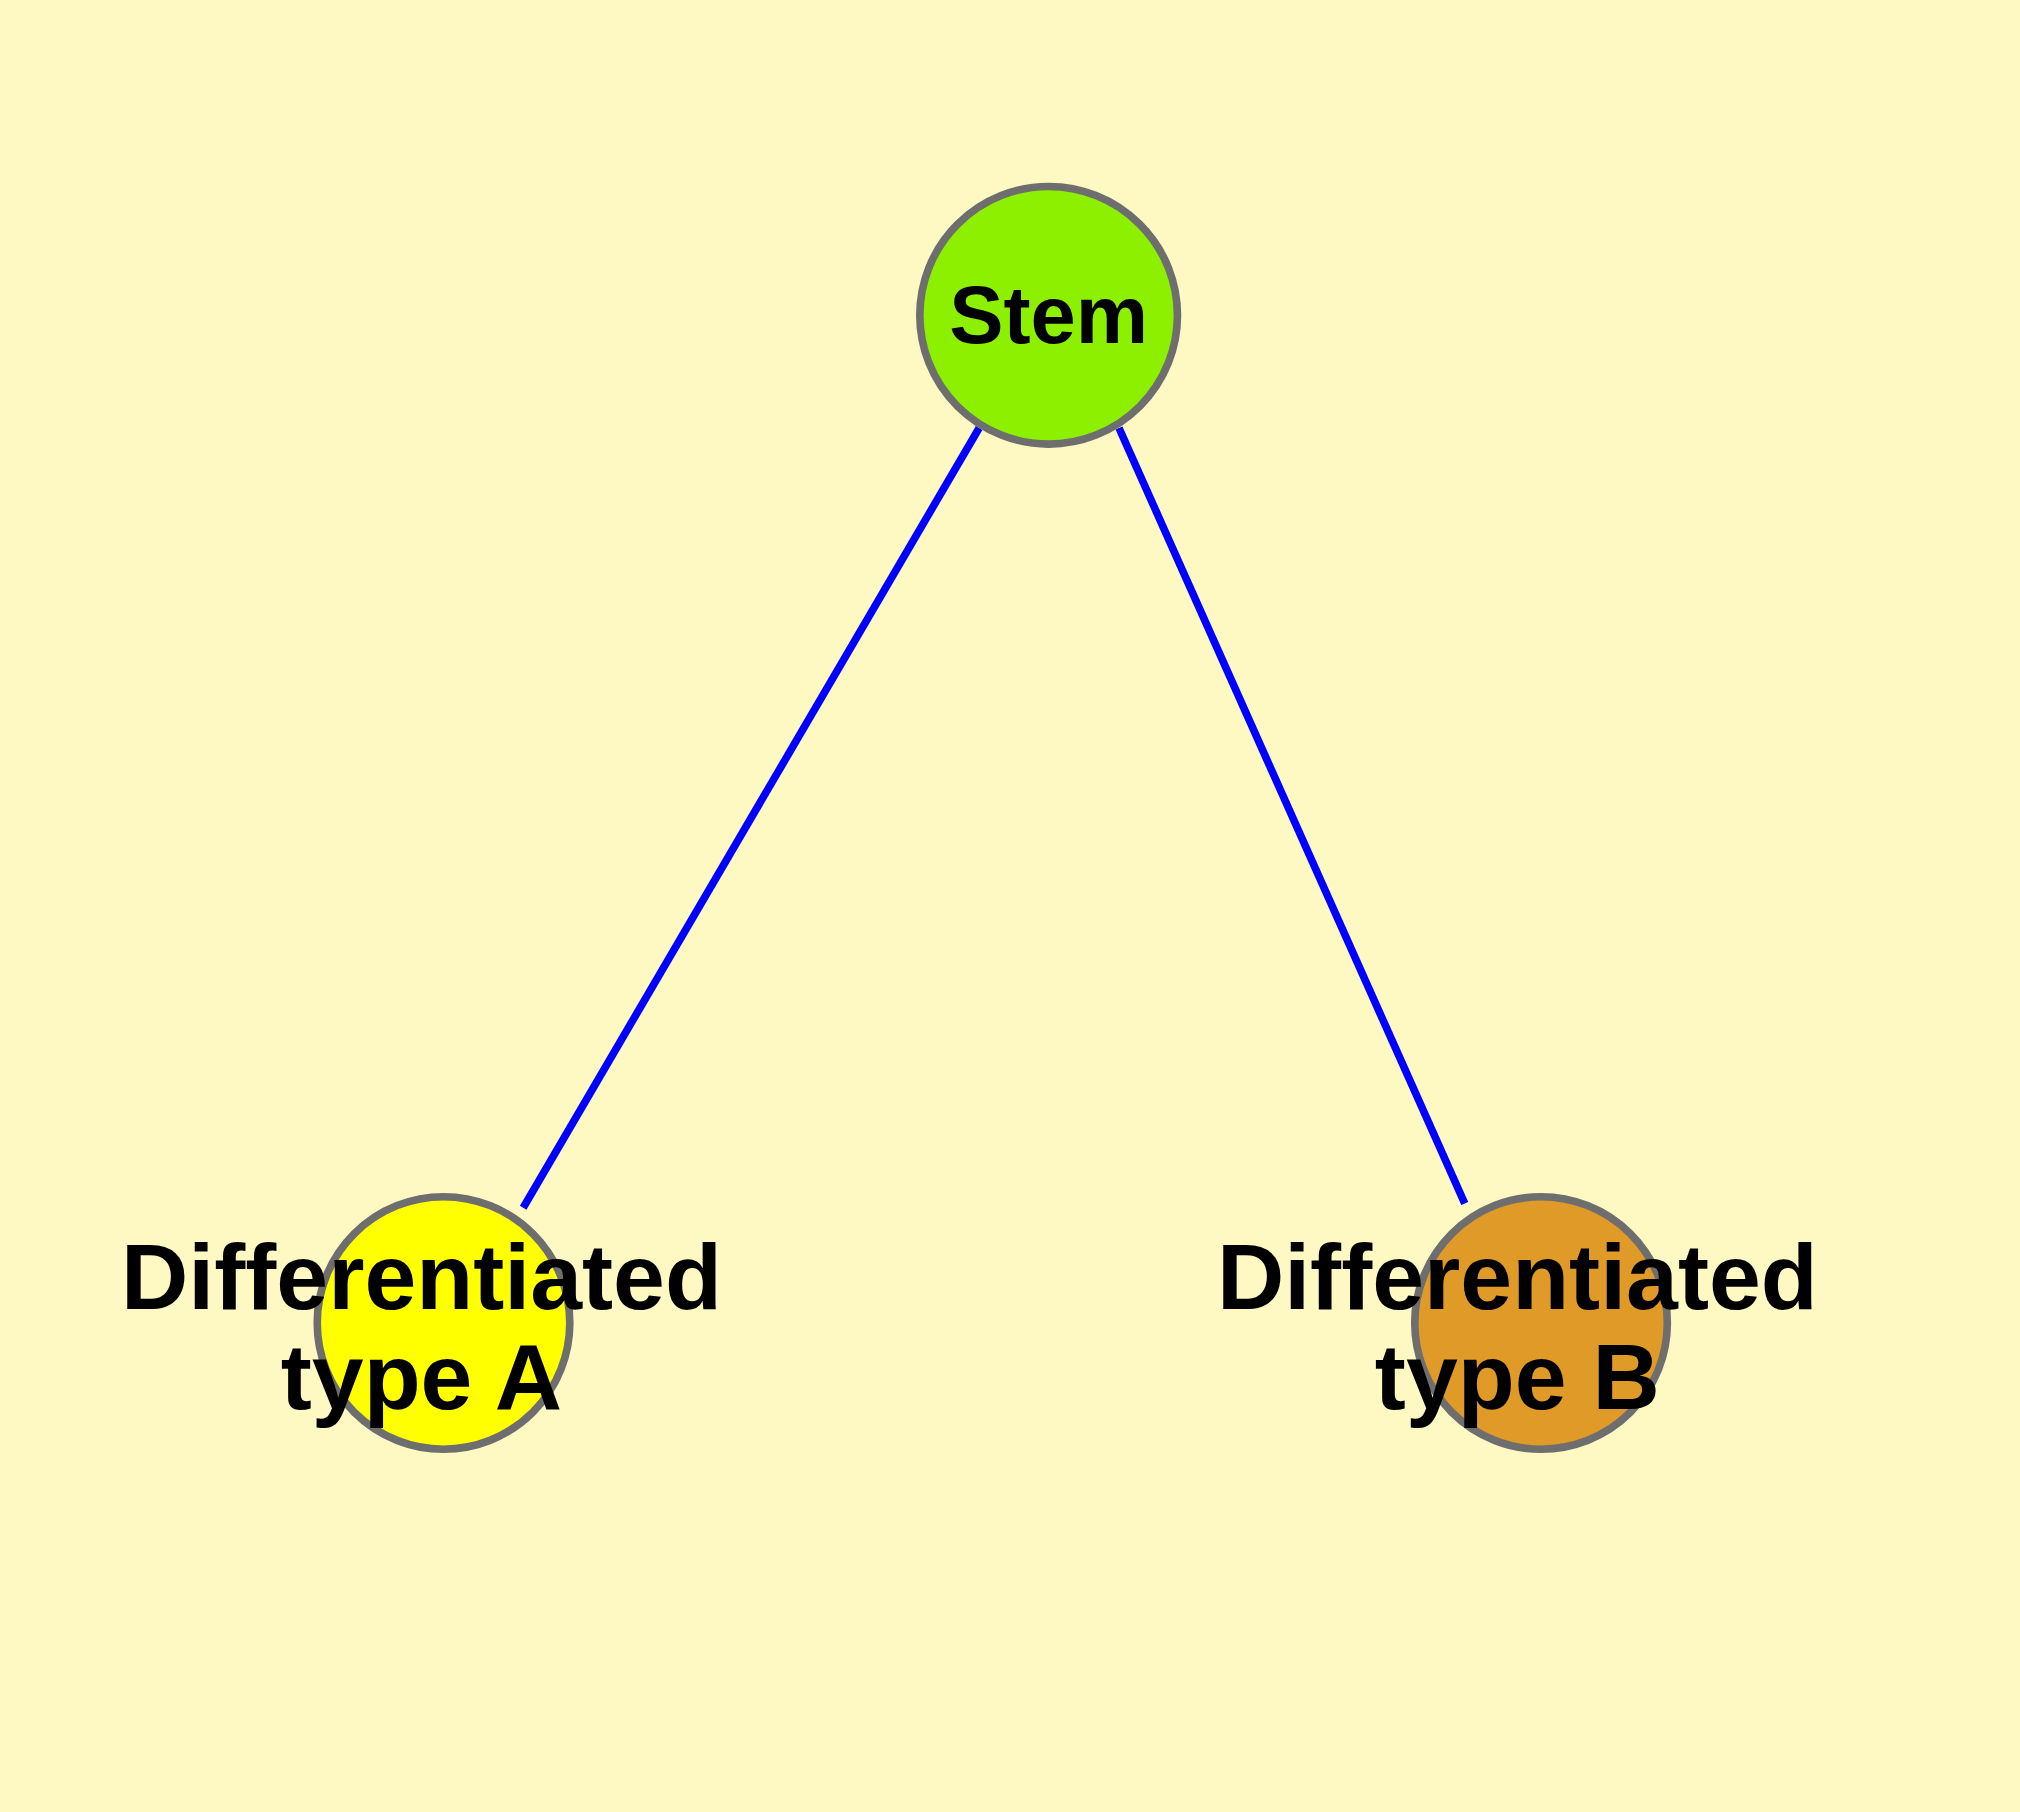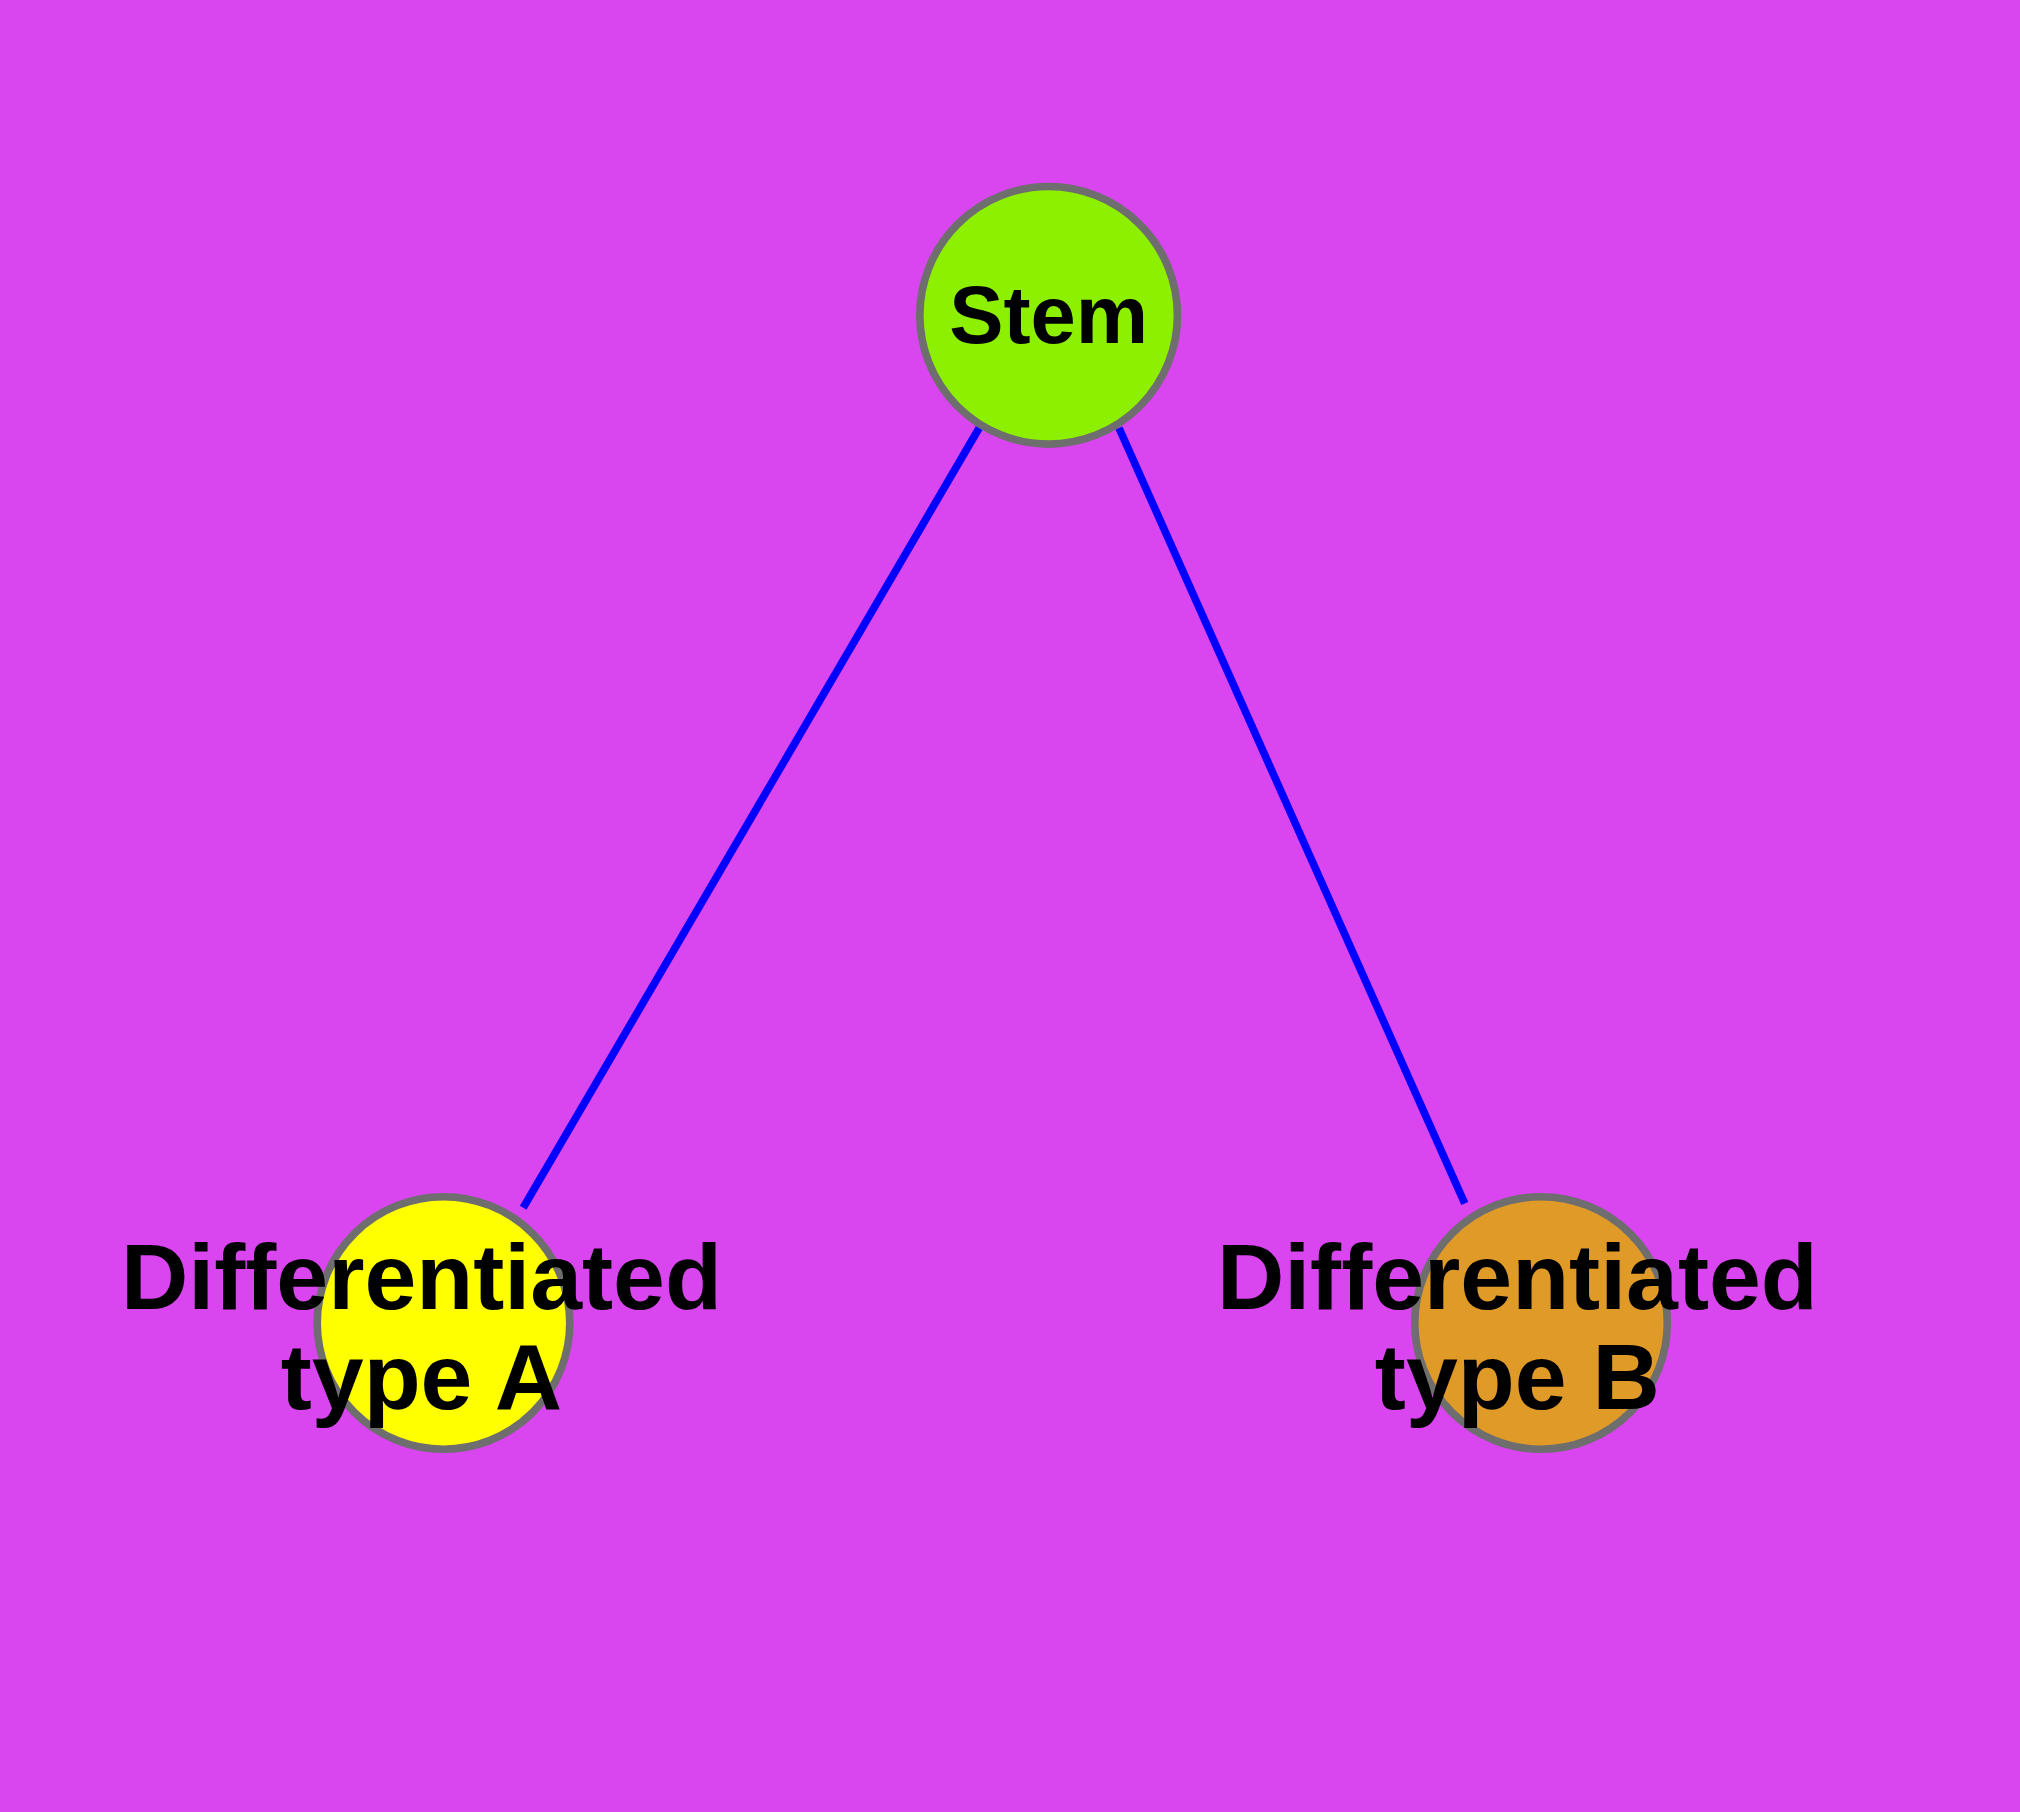--- a/index.html
+++ b/index.html
@@ -38,21 +38,21 @@
     fill: #000000;
     text-anchor: middle;
     dominant-baseline: auto;
   }
   .label-stem   { font-size: 96px; }
   .label-leaf   { font-size: 110px; }
 </style>
 </head>
 <body>
 
-<div id="canvas" style="background: #d946ef;">
+<div id="canvas" style="background: #fef9c3;">
   <svg id="graph-svg" viewBox="0 0 2384 2138">
 
     <g>
       <line class="edge-line" x1="1155" y1="505" x2="617" y2="1425" stroke="#0000ff"></line>
       <line class="edge-line" x1="1320" y1="505" x2="1728" y2="1420" stroke="#0000ff"></line>
     </g>
 
     <g>
       <g>
         <circle class="node-circle" cx="1237" cy="372" r="152" fill="#8cf000" stroke="#6e6e6e"></circle>

